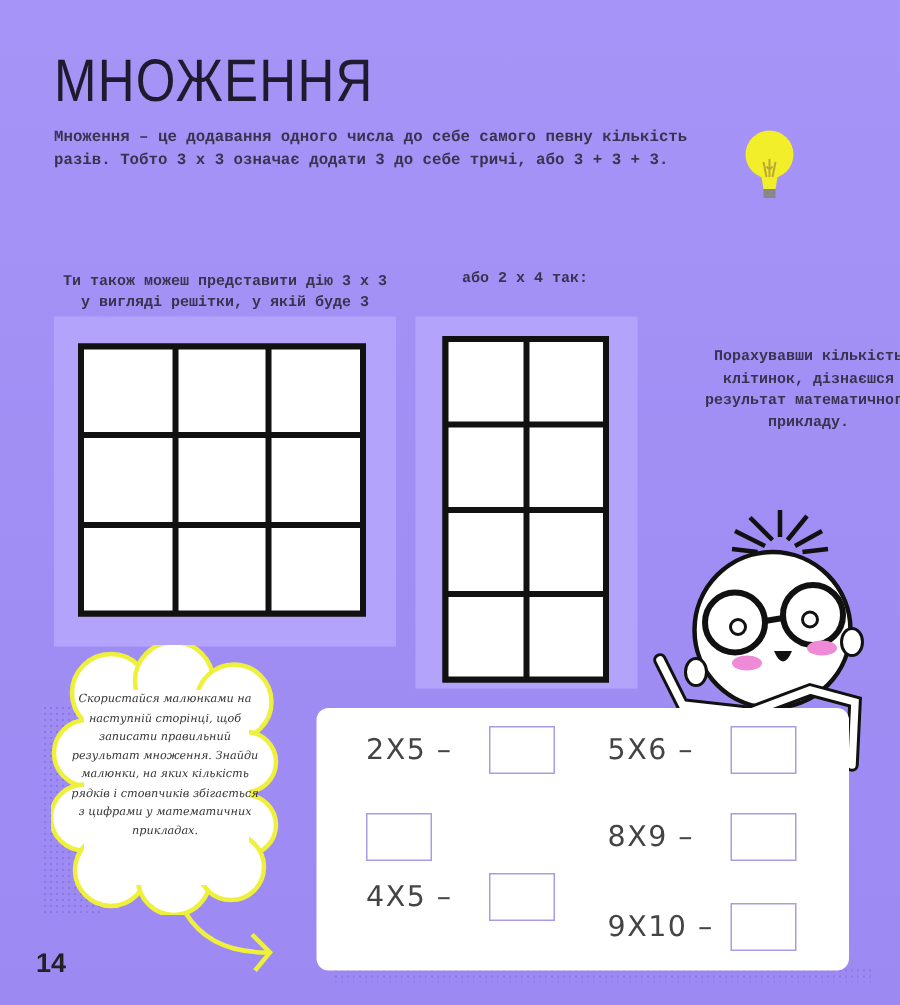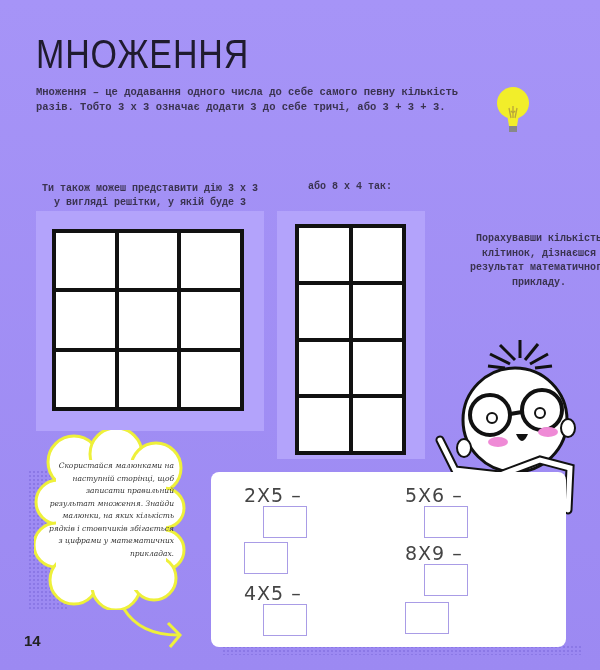--- a/index.html
+++ b/index.html
@@ -36,60 +36,60 @@
   }
   .grid .cell { background: #fff; }
   .grid3 { left: 52px; top: 229px; width: 192px; height: 182px; grid-template-columns: repeat(3, 1fr); grid-template-rows: repeat(3, 1fr); }
   .grid24 { left: 295px; top: 224px; width: 111px; height: 231px; grid-template-columns: repeat(2, 1fr); grid-template-rows: repeat(4, 1fr); }
   .side-note {
     position: absolute; left: 426px; top: 232px; width: 170px; text-align: center;
     font-family: "Liberation Mono", monospace; font-size: 10px; line-height: 14.5px; font-weight: bold; color: #3a3350; margin-left: 28px;
   }
   .cloud { position: absolute; left: 34px; top: 430px; width: 152px; height: 180px; }
   .cloud-text {
-    position: absolute; left: 46px; top: 460px; width: 128px; text-align: right;
+    position: absolute; left: 46px; top: 460px; width: 128px; text-align: center;
     font-family: "DejaVu Serif", serif; font-style: italic; font-size: 7.5px; line-height: 12.5px; color: #333;
   }
   .arrow { position: absolute; left: 120px; top: 605px; width: 70px; height: 45px; }
   .exercise-card {
     position: absolute; left: 211px; top: 472px; width: 355px; height: 175px;
     background: #fff; border-radius: 8px;
   }
   .exercise {
     position: absolute; display: flex; align-items: center;
-    font-family: "DejaVu Sans", sans-serif; font-size: 19px; color: #444; letter-spacing: 1px; flex-direction: column;
+    font-family: "DejaVu Sans", sans-serif; font-size: 19px; color: #444; letter-spacing: 1px;
   }
   .exercise .expr { width: 82px; }
   .answer-box {
     width: 44px; height: 32px; border: 1px solid #a99ce6; background: #fff; box-sizing: border-box;
   }
   .page-num {
     position: absolute; left: 24px; top: 632px; font-family: "Liberation Sans", sans-serif;
-    font-size: 15px; font-weight: bold; color: #222;
+    font-size: 18px; font-weight: bold; color: #222;
   }
   .boy { position: absolute; left: 420px; top: 340px; width: 180px; height: 180px; }
   .dots { position: absolute; background-image: radial-gradient(#8b78e6 0.8px, transparent 1px); background-size: 4px 4px; }
 </style>
 </head>
 <body>
 
 <div class="page"></div>
 
 <div class="title">МНОЖЕННЯ</div>
 <div class="intro">Множення – це додавання одного числа до себе самого певну кількість разів. Тобто 3 х 3 означає додати 3 до себе тричі, або 3 + 3 + 3.</div>
 
 <svg class="bulb" viewBox="0 0 34 52">
   <circle cx="17" cy="17" r="16" fill="#f2ee2a"></circle>
   <path d="M11 28 L13 40 L21 40 L23 28 Z" fill="#f2ee2a"></path>
   <path d="M13 22 L15 32 M17 20 L17 32 M21 22 L19 32 M15 25 L17 27 L19 25" stroke="#b9a63a" stroke-width="1.3" fill="none"></path>
   <rect x="13" y="40" width="8" height="6" fill="#888"></rect>
 </svg>
 
 <div class="caption1">Ти також можеш представити дію 3 х 3 у вигляді решітки, у якій буде 3 рядки та 3 стовпчики. Ось так:</div>
-<div class="caption2">або 8 х 4 так:</div>
+<div class="caption2">або 2 х 4 так:</div>
 
 <div class="panel1"></div>
 <div class="panel2"></div>
 
 <div class="grid grid3">
   <div class="cell"></div>
   <div class="cell"></div>
   <div class="cell"></div>
   <div class="cell"></div>
   <div class="cell"></div>
@@ -184,16 +184,17 @@
 </div>
 <div class="exercise" style="left:405px;top:542px;">
   <span class="expr">8X9 –</span>
   <input class="answer-box" value="" style="">
 </div>
 <div class="exercise" style="left:244px;top:582px;">
   <span class="expr">4X5 –</span>
   <input class="answer-box" value="" style="">
 </div>
 <div class="exercise" style="left:405px;top:602px;">
+  <span class="expr">9X10 –</span>
   <input class="answer-box" value="" style="">
 </div>
 
 <div class="page-num">14</div>
 
 </body></html>

